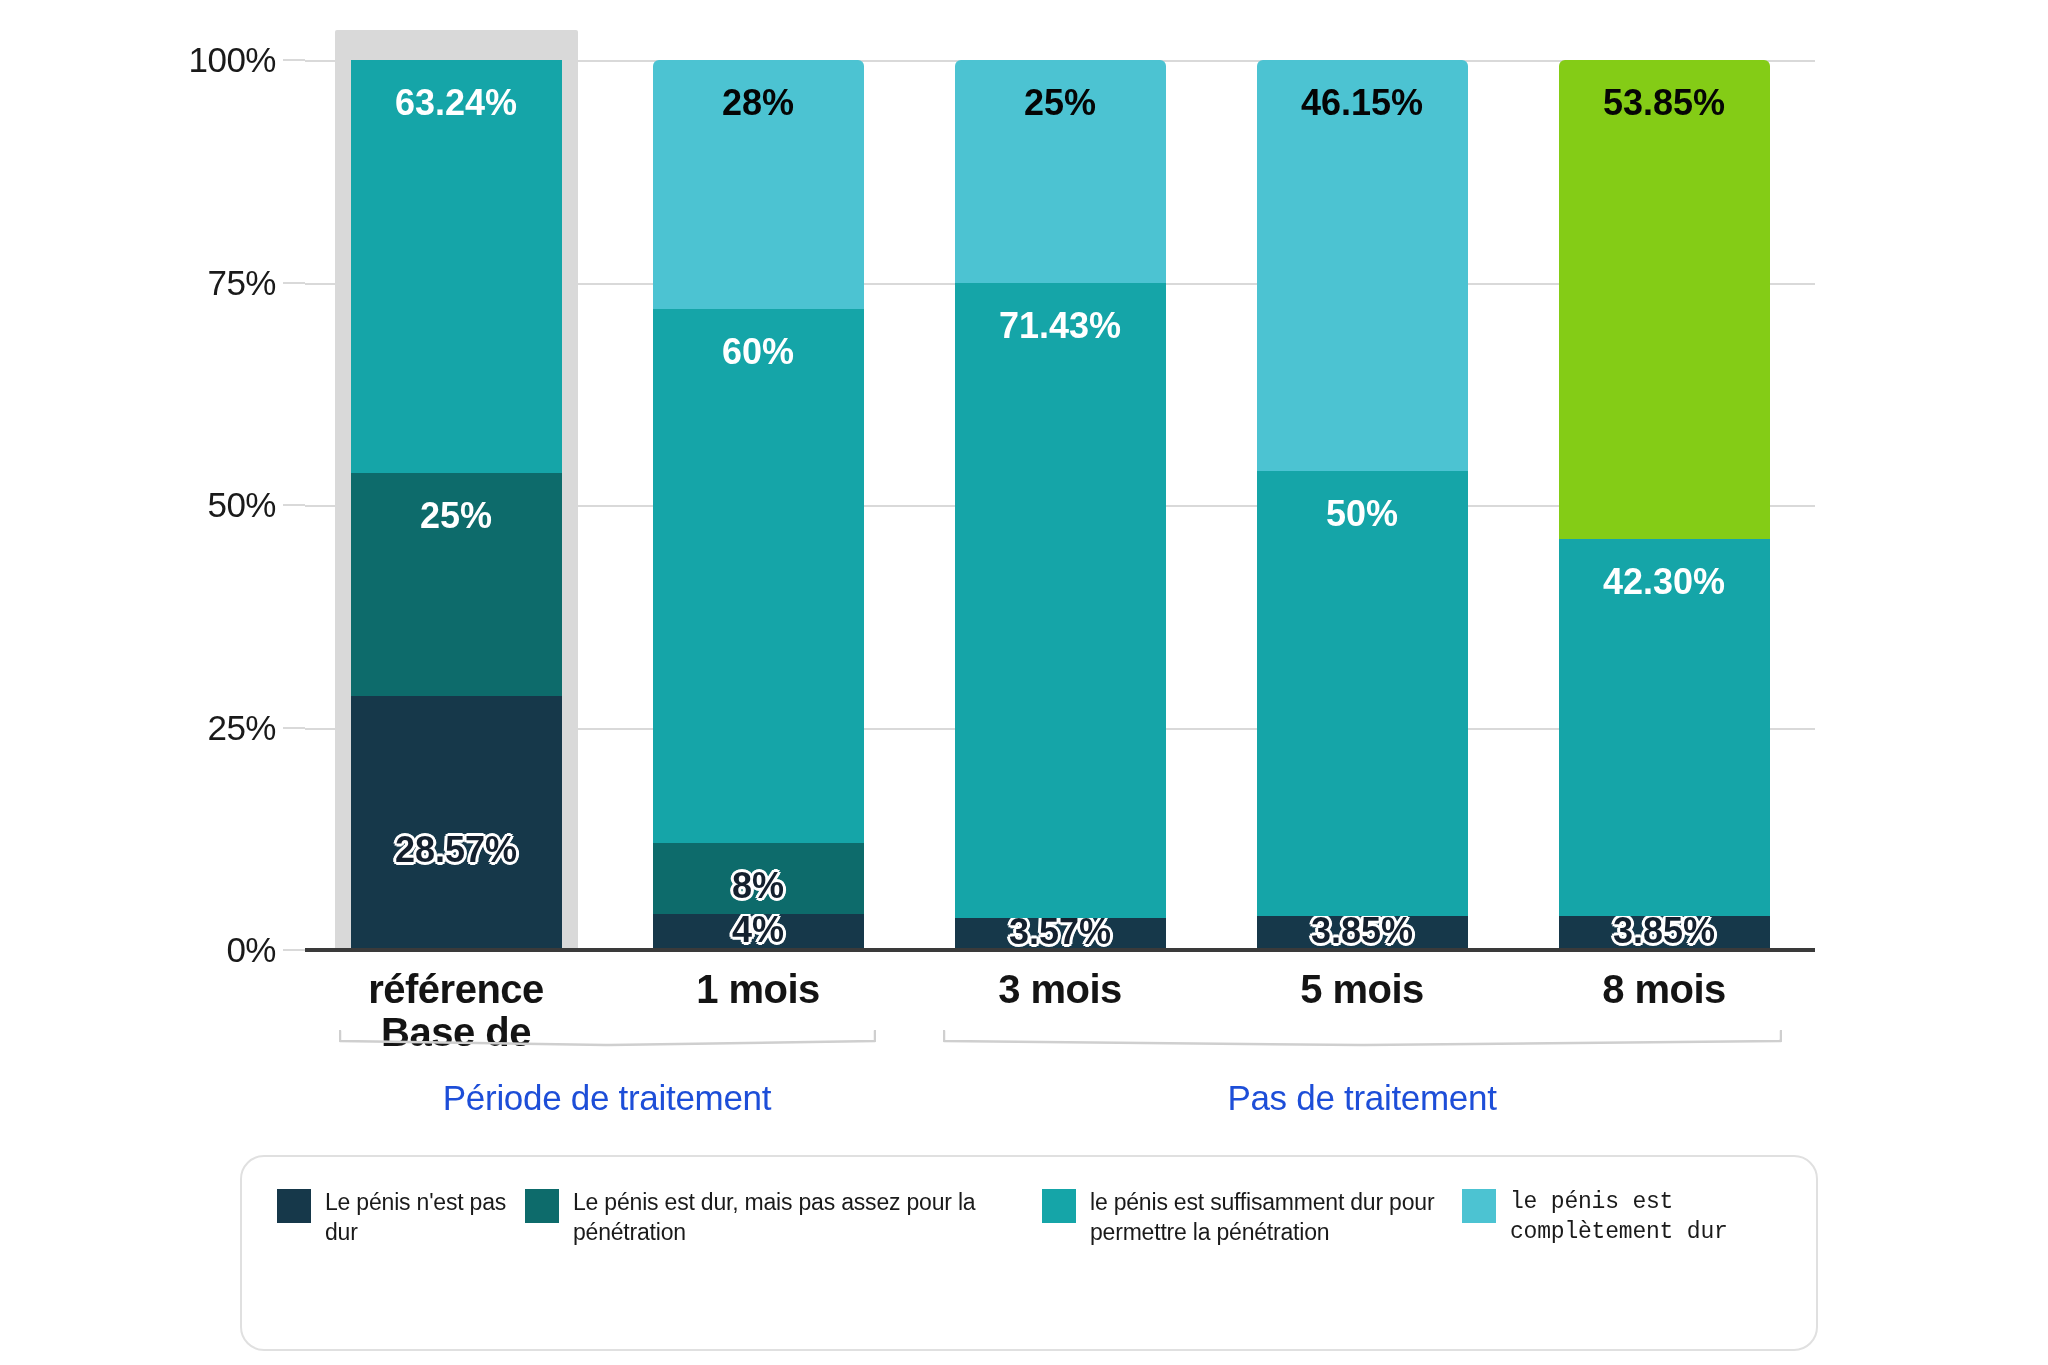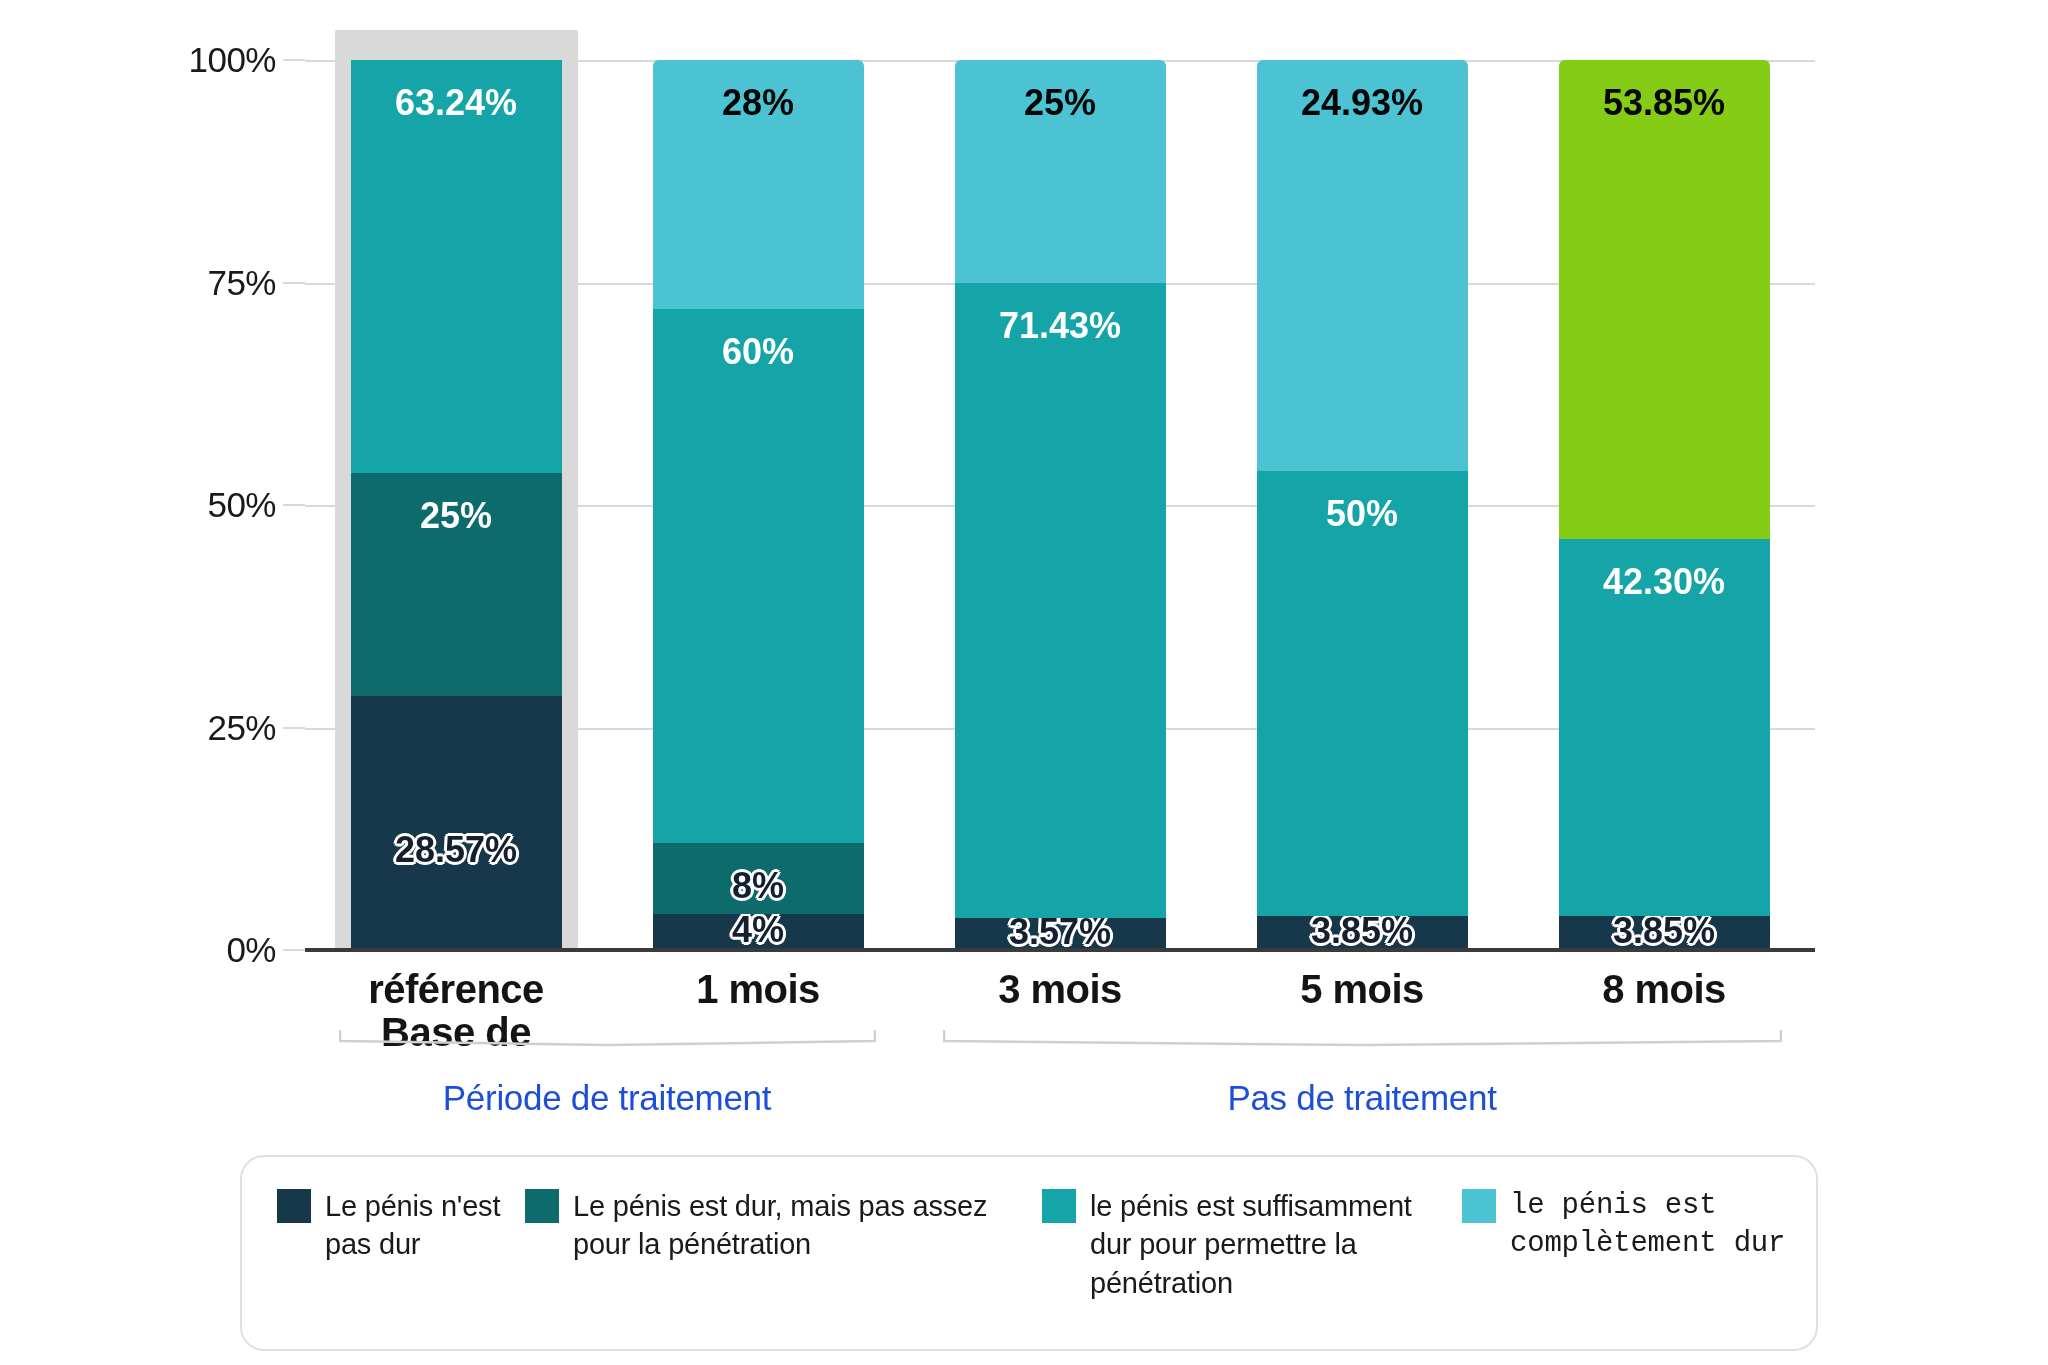--- a/index.html
+++ b/index.html
@@ -146,21 +146,21 @@
     align-items: flex-start;
     gap: 14px;
   }
   .legend-swatch {
     width: 34px;
     height: 34px;
     flex: 0 0 34px;
     margin-top: 2px;
   }
   .legend-text {
-    font-size: 29px;
+    font-size: 23px;
     color: #1a1a1a;
     line-height: 1.32;
     letter-spacing: -0.2px;
   }
 </style>
 </head>
 <body>
 
 <div id="root">
 
@@ -223,21 +223,21 @@
           </div>
         </div>
         <div class="bar" style="left: 951.5px; width: 211px; height: 890px;">
           <div class="seg" style="bottom: 0px; height: 34.265px; background: rgb(22, 56, 74);">
             <div class="seg-label lbl-dark" style="top: -2.8675px;">3.85%</div>
           </div>
           <div class="seg" style="bottom: 34.265px; height: 445px; background: rgb(21, 165, 168);">
             <div class="seg-label lbl-white" style="top: 25px;">50%</div>
           </div>
           <div class="seg" style="bottom: 479.265px; height: 410.735px; background: rgb(76, 195, 210); border-top-left-radius: 6px; border-top-right-radius: 6px;">
-            <div class="seg-label lbl-black" style="top: 25px;">24.93%</div>
+            <div class="seg-label lbl-black" style="top: 25px;">46.15%</div>
           </div>
         </div>
         <div class="bar" style="left: 1253.5px; width: 211px; height: 890px;">
           <div class="seg" style="bottom: 0px; height: 34.265px; background: rgb(22, 56, 74);">
             <div class="seg-label lbl-dark" style="top: -2.8675px;">3.85%</div>
           </div>
           <div class="seg" style="bottom: 34.265px; height: 376.47px; background: rgb(21, 165, 168);">
             <div class="seg-label lbl-white" style="top: 25px;">42.30%</div>
           </div>
           <div class="seg" style="bottom: 410.735px; height: 479.265px; background: #84cc16; border-top-left-radius: 6px; border-top-right-radius: 6px;">

